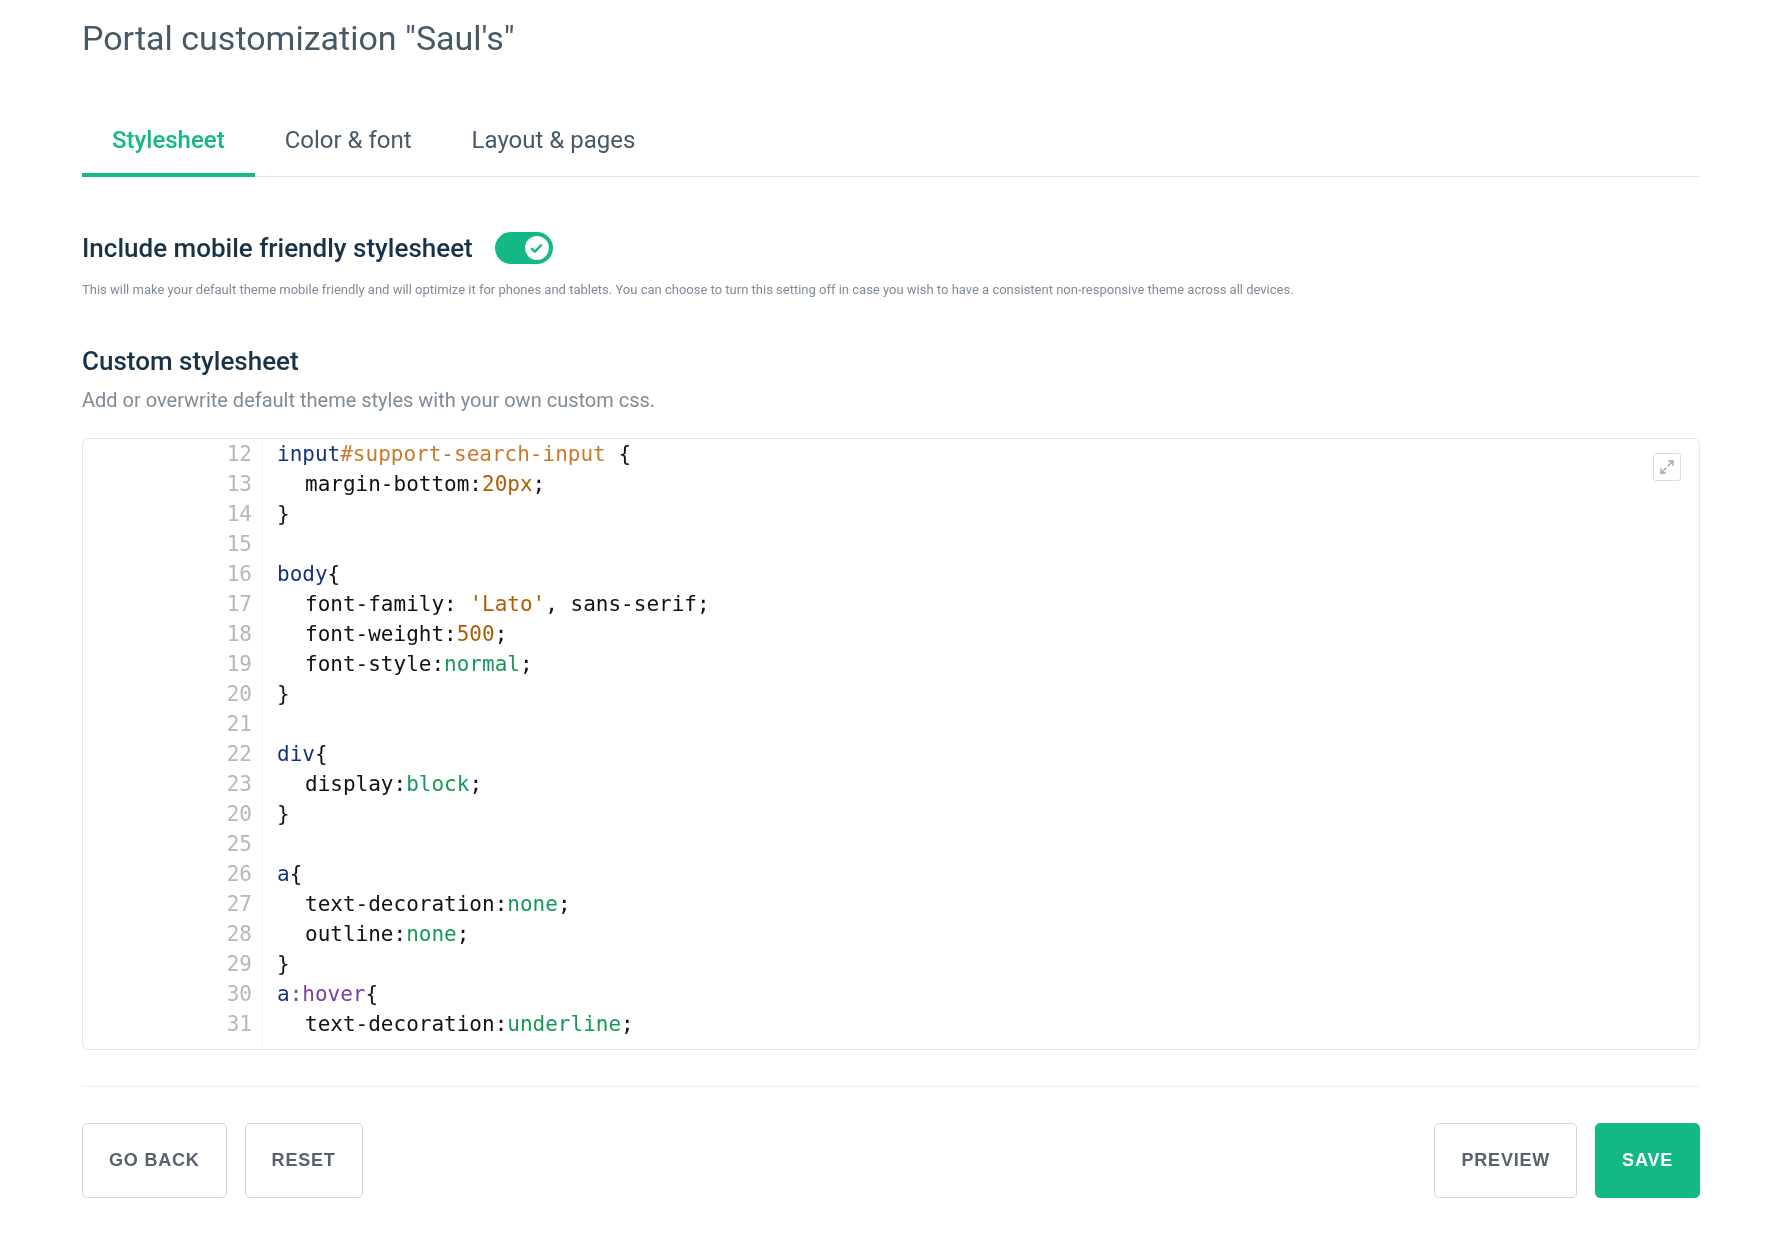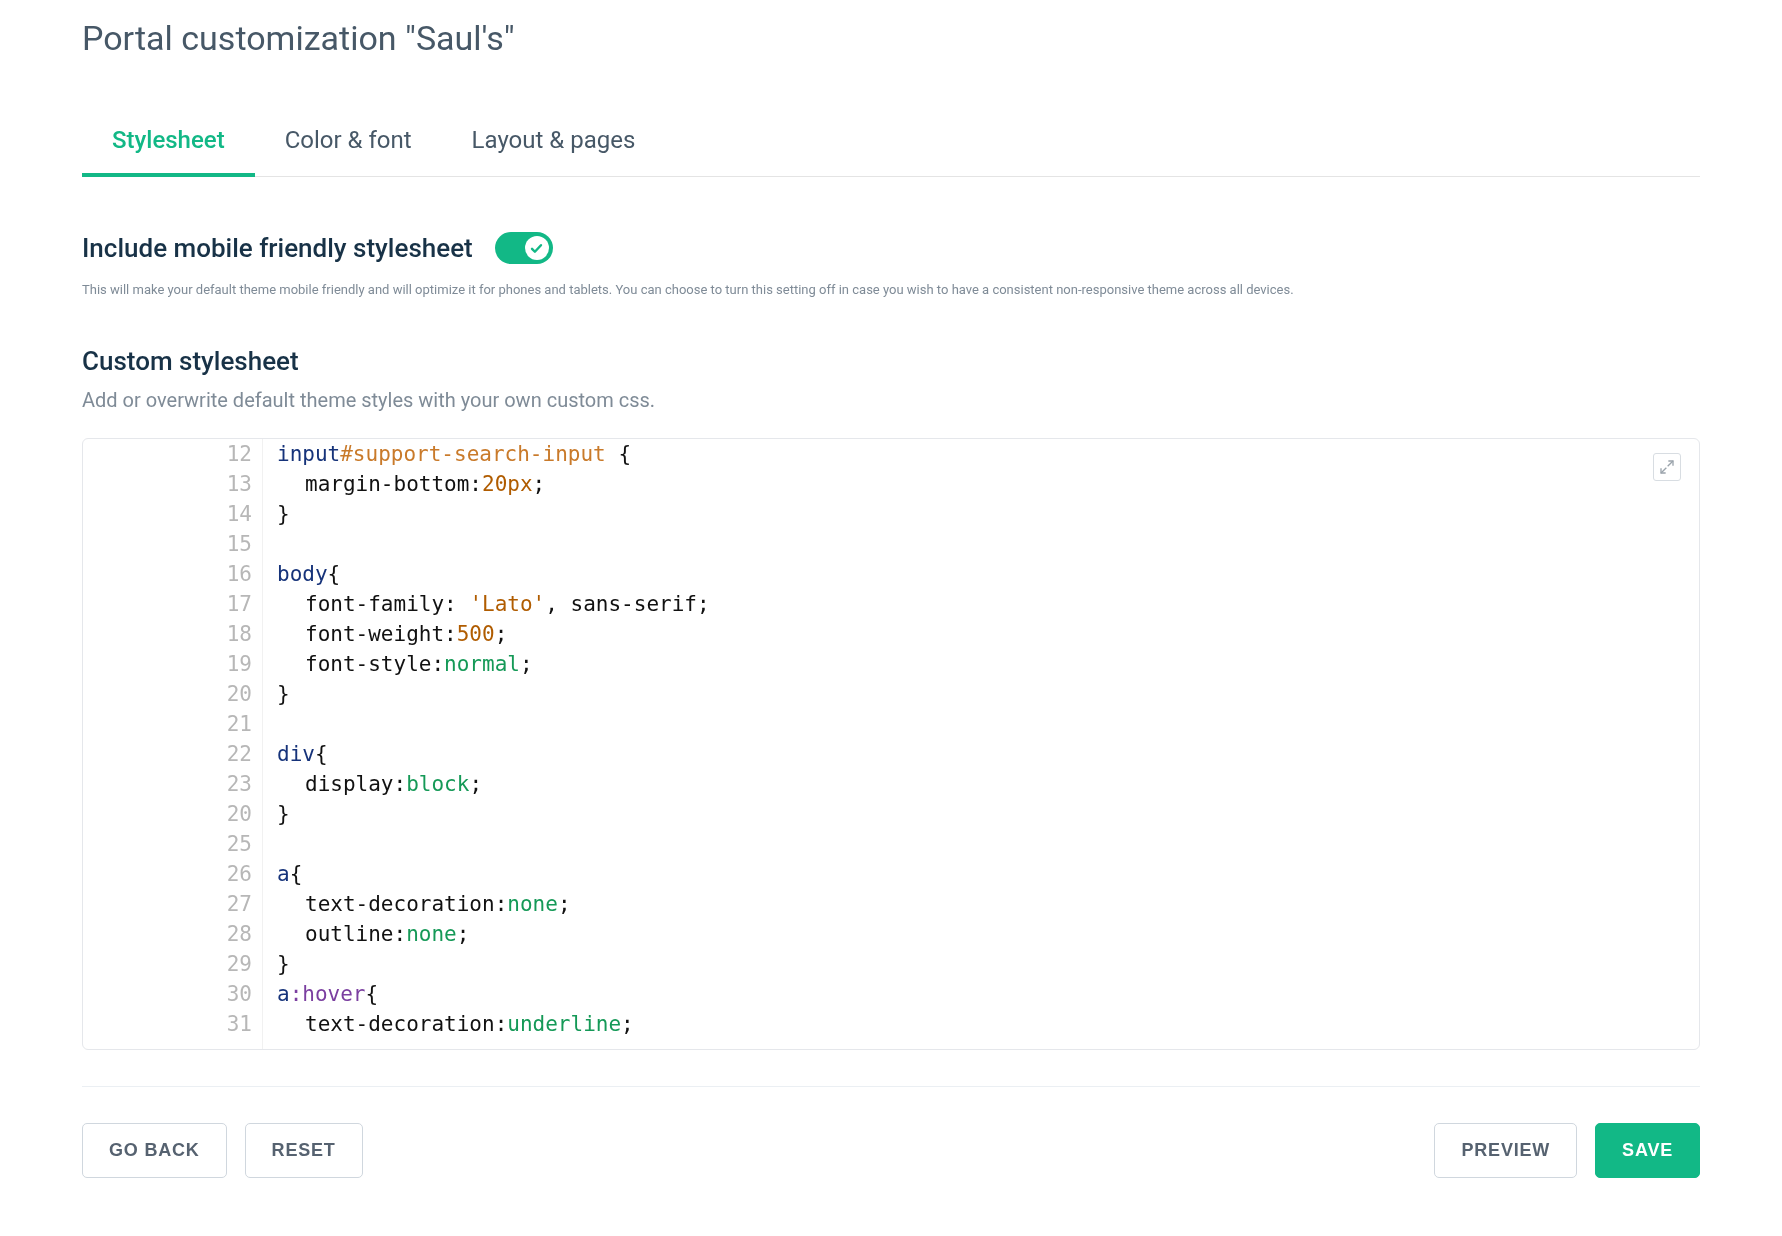--- a/index.html
+++ b/index.html
@@ -157,21 +157,21 @@
     padding-top: 36px;
     border-top: 1px solid #ebeff3;
     display:flex;
     justify-content: space-between;
   }
   .footer-left, .footer-right { display:flex; gap:18px; }
   .btn {
     font-size: 18px;
     font-weight: 600;
     letter-spacing: 0.8px;
-    padding: 16px 26px;
+    padding: 26px 26px;
     border-radius: 5px;
     cursor:pointer;
     border: 1px solid #d0d7de;
     background:#fff;
     color:#566270;
   }
   .btn.primary {
     background:#12b886;
     color:#fff;
     border-color:#12b886;

